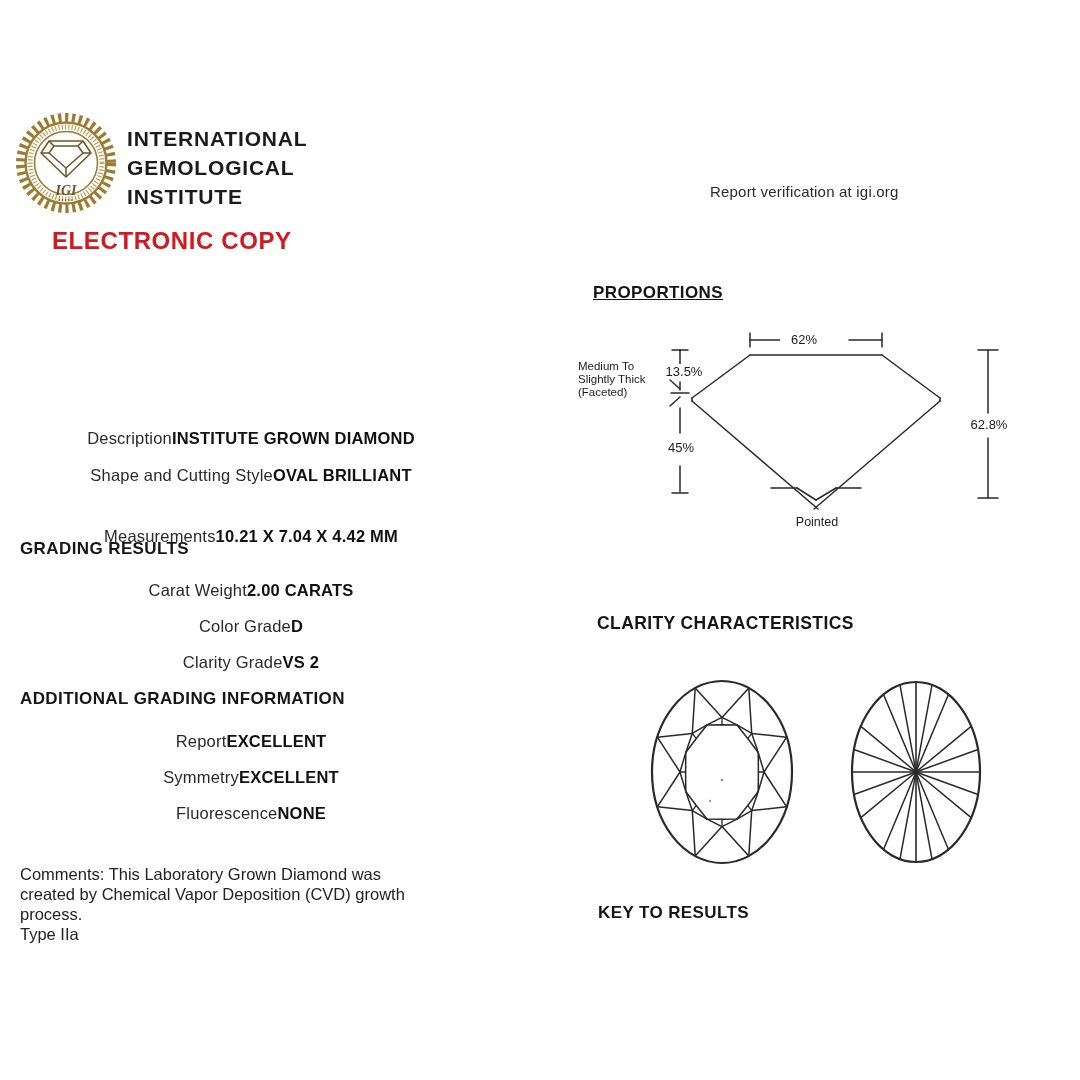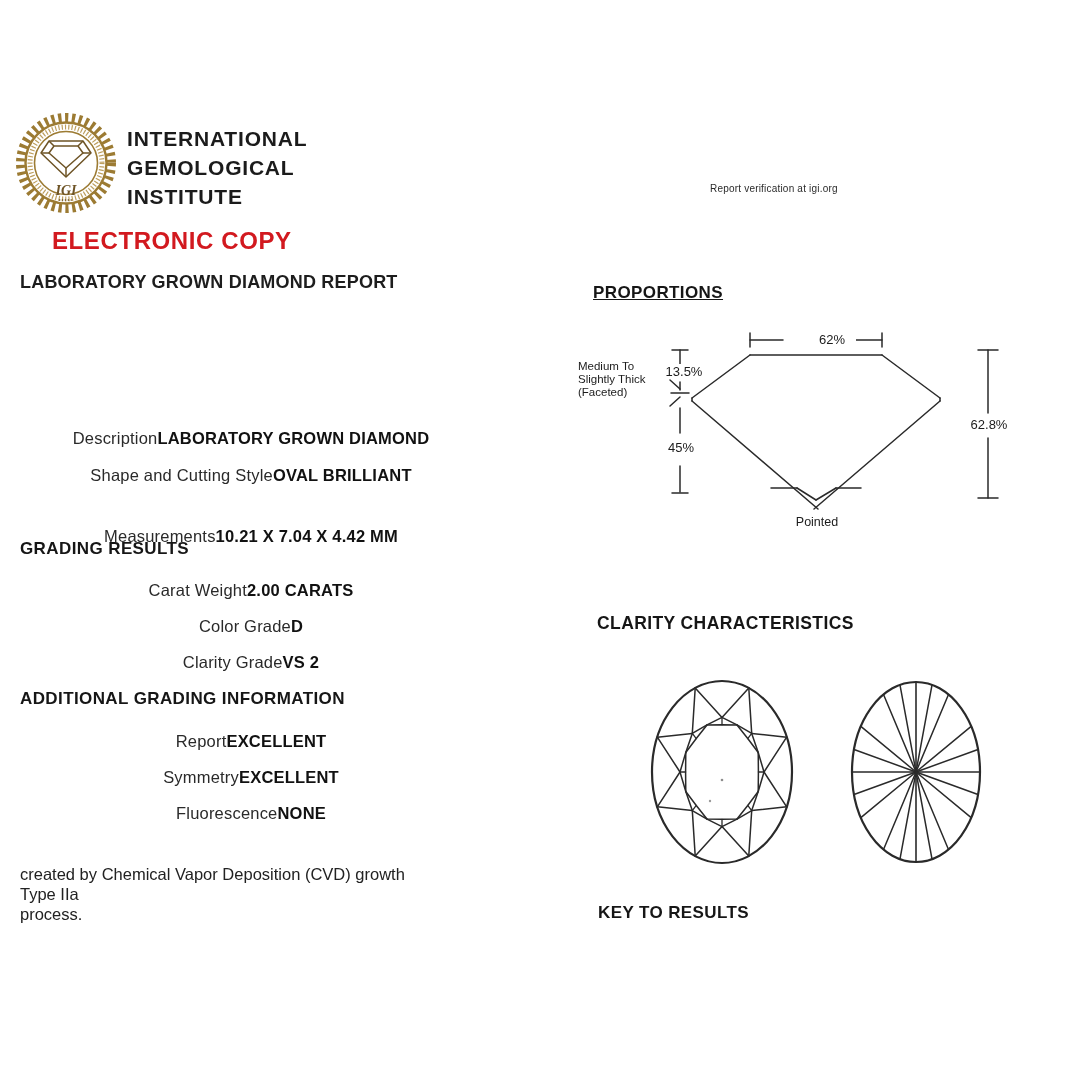--- a/index.html
+++ b/index.html
@@ -4,21 +4,21 @@
 <style>
   html,body{margin:0;padding:0;background:#fff;}
   .page{position:relative;width:1080px;height:1080px;background:#ffffff;overflow:hidden;
         font-family:"Liberation Sans",sans-serif;color:#1d1d1d;}
   
   .logo{position:absolute;left:12px;top:111px;width:108px;height:106px;}
   .brand{position:absolute;left:127px;top:124px;font-weight:bold;font-size:21px;line-height:29px;
          letter-spacing:0.8px;color:#1b1b1b;}
   .stamp{position:absolute;left:52px;top:227px;font-weight:bold;font-size:24px;letter-spacing:0.6px;color:#d2191f;}
   .report-title{position:absolute;left:20px;top:272px;font-weight:bold;font-size:18px;letter-spacing:0.2px;}
-  .verification{position:absolute;left:710px;top:183px;font-size:10px;color:#2b2b2b;letter-spacing:0.2px;}
+  .verification{position:absolute;left:710px;top:183px;font-size:15px;color:#2b2b2b;letter-spacing:0.2px;}
   
   .field-row{position:absolute;left:20px;width:462px;display:flex;justify-content:center;align-items:baseline;}
   .field-row .lbl{font-size:16.5px;color:#2a2a2a;letter-spacing:0.2px;}
   .field-row .val{font-size:16.5px;font-weight:bold;color:#111;letter-spacing:0.2px;text-align:right;}
   .section-heading{position:absolute;left:20px;font-weight:bold;font-size:17px;letter-spacing:0.4px;color:#161616;}
   .comments{position:absolute;left:20px;top:864px;width:470px;font-size:16.5px;line-height:20px;color:#222;}
   
   .r-heading{position:absolute;font-weight:bold;letter-spacing:0.4px;color:#161616;}
   .proportions-box{position:absolute;left:560px;top:310px;width:460px;height:230px;}
   .proportions-box svg{position:absolute;left:0;top:0;}
@@ -46,27 +46,26 @@
   </svg>
 
   <div class="brand">
     <div>INTERNATIONAL</div>
     <div>GEMOLOGICAL</div>
     <div>INSTITUTE</div>
   </div>
 
   <div class="stamp" id="stamp" style="color: rgb(210, 25, 31);">ELECTRONIC COPY</div>
 
-  <div class="report-title">LABORATORY GROWN DIAMOND REPORT</div>
 
   <div class="verification">Report verification at igi.org</div>
 
   <div class="field-row" style="top:429px;">
     <span class="lbl">Description</span>
-    <span class="val">LABORATORY GROWN DIAMOND</span>
+    <span class="val">INSTITUTE GROWN DIAMOND</span>
   </div>
   <div class="field-row" style="top:466px;">
     <span class="lbl">Shape and Cutting Style</span>
     <span class="val">OVAL BRILLIANT</span>
   </div>
   <div class="field-row" style="top:503px;margin-top:24px;">
     <span class="lbl">Measurements</span>
     <span class="val">10.21 X 7.04 X 4.42 MM</span>
   </div>
 
@@ -94,23 +93,24 @@
   <div class="field-row" style="top:768px;">
     <span class="lbl">Symmetry</span>
     <span class="val">EXCELLENT</span>
   </div>
   <div class="field-row" style="top:804px;">
     <span class="lbl">Fluorescence</span>
     <span class="val">NONE</span>
   </div>
 
   <div class="comments">
+    <div>Comments: This Laboratory Grown Diamond was</div>
     <div>created by Chemical Vapor Deposition (CVD) growth</div>
+    <div>process.</div>
     <div>Type IIa</div>
-    <div>process.</div>
   </div>
 
   <div class="r-heading" style="left:593px;top:283px;font-size:17px;text-decoration:underline;">PROPORTIONS</div>
 
   <div class="proportions-box">
     <svg id="profile-svg" width="460" height="230" viewBox="0 0 460 230">
         <line x1="190" y1="45" x2="322" y2="45" stroke="#2a2a2a" stroke-width="1.5" stroke-linecap="round"></line>
         <line x1="190" y1="45" x2="132" y2="88" stroke="#2a2a2a" stroke-width="1.5" stroke-linecap="round"></line>
         <line x1="322" y1="45" x2="380" y2="88" stroke="#2a2a2a" stroke-width="1.5" stroke-linecap="round"></line>
         <line x1="132" y1="88" x2="132" y2="91" stroke="#2a2a2a" stroke-width="1.5" stroke-linecap="round"></line>
@@ -132,21 +132,21 @@
         <line x1="111" y1="83" x2="129" y2="83" stroke="#2a2a2a" stroke-width="1.5" stroke-linecap="round"></line>
         <line x1="110" y1="96" x2="120" y2="87" stroke="#2a2a2a" stroke-width="1.5" stroke-linecap="round"></line>
         <line x1="120" y1="98" x2="120" y2="123" stroke="#2a2a2a" stroke-width="1.5" stroke-linecap="round"></line>
         <line x1="120" y1="156" x2="120" y2="182" stroke="#2a2a2a" stroke-width="1.5" stroke-linecap="round"></line>
         <line x1="112" y1="183" x2="128" y2="183" stroke="#2a2a2a" stroke-width="1.5" stroke-linecap="round"></line>
         <line x1="418" y1="40" x2="438" y2="40" stroke="#2a2a2a" stroke-width="1.5" stroke-linecap="round"></line>
         <line x1="428" y1="40" x2="428" y2="103" stroke="#2a2a2a" stroke-width="1.5" stroke-linecap="round"></line>
         <line x1="428" y1="128" x2="428" y2="188" stroke="#2a2a2a" stroke-width="1.5" stroke-linecap="round"></line>
         <line x1="418" y1="188" x2="438" y2="188" stroke="#2a2a2a" stroke-width="1.5" stroke-linecap="round"></line>
       </svg>
-    <div class="pct" style="left:248px;top:22px;width:48px;">62%</div>
+    <div class="pct" style="left:220px;top:22px;width:48px;">62%</div>
     <div class="pct" style="left:102px;top:54px;width:44px;">13.5%</div>
     <div class="pct" style="left:102px;top:130px;width:38px;">45%</div>
     <div class="pct" style="left:406px;top:107px;width:46px;">62.8%</div>
     <div class="girdle-note">
       <div>Medium To</div>
       <div>Slightly Thick</div>
       <div>(Faceted)</div>
     </div>
     <div class="culet-note">Pointed</div>
   </div>

